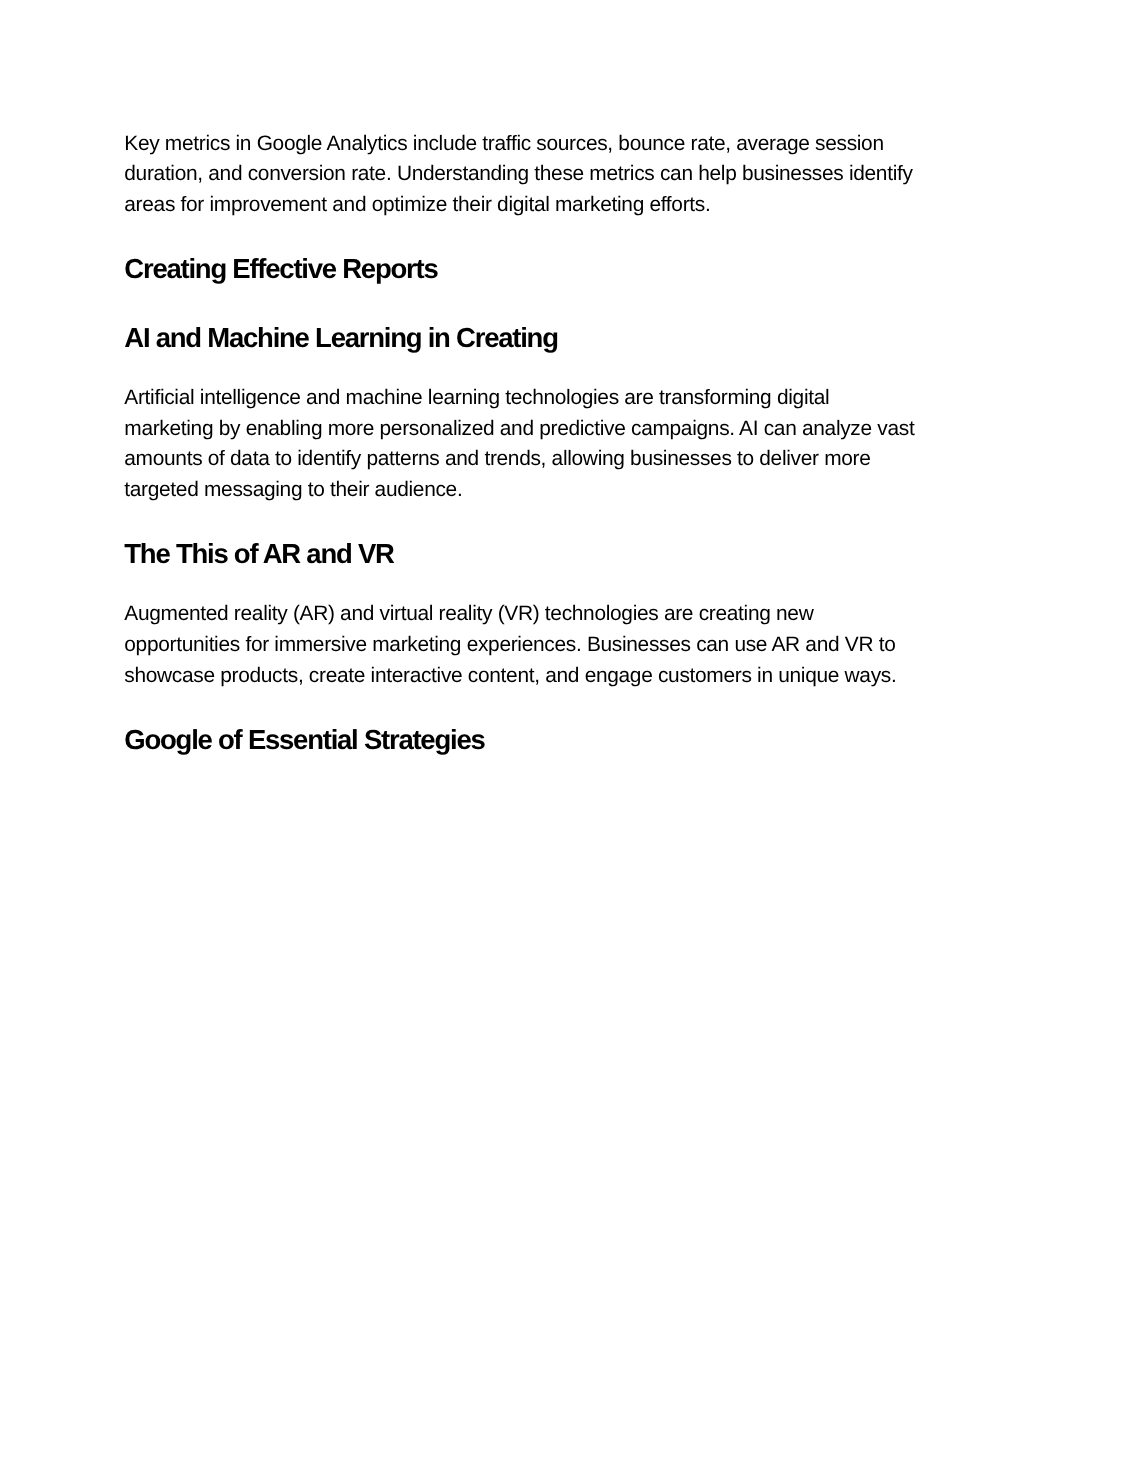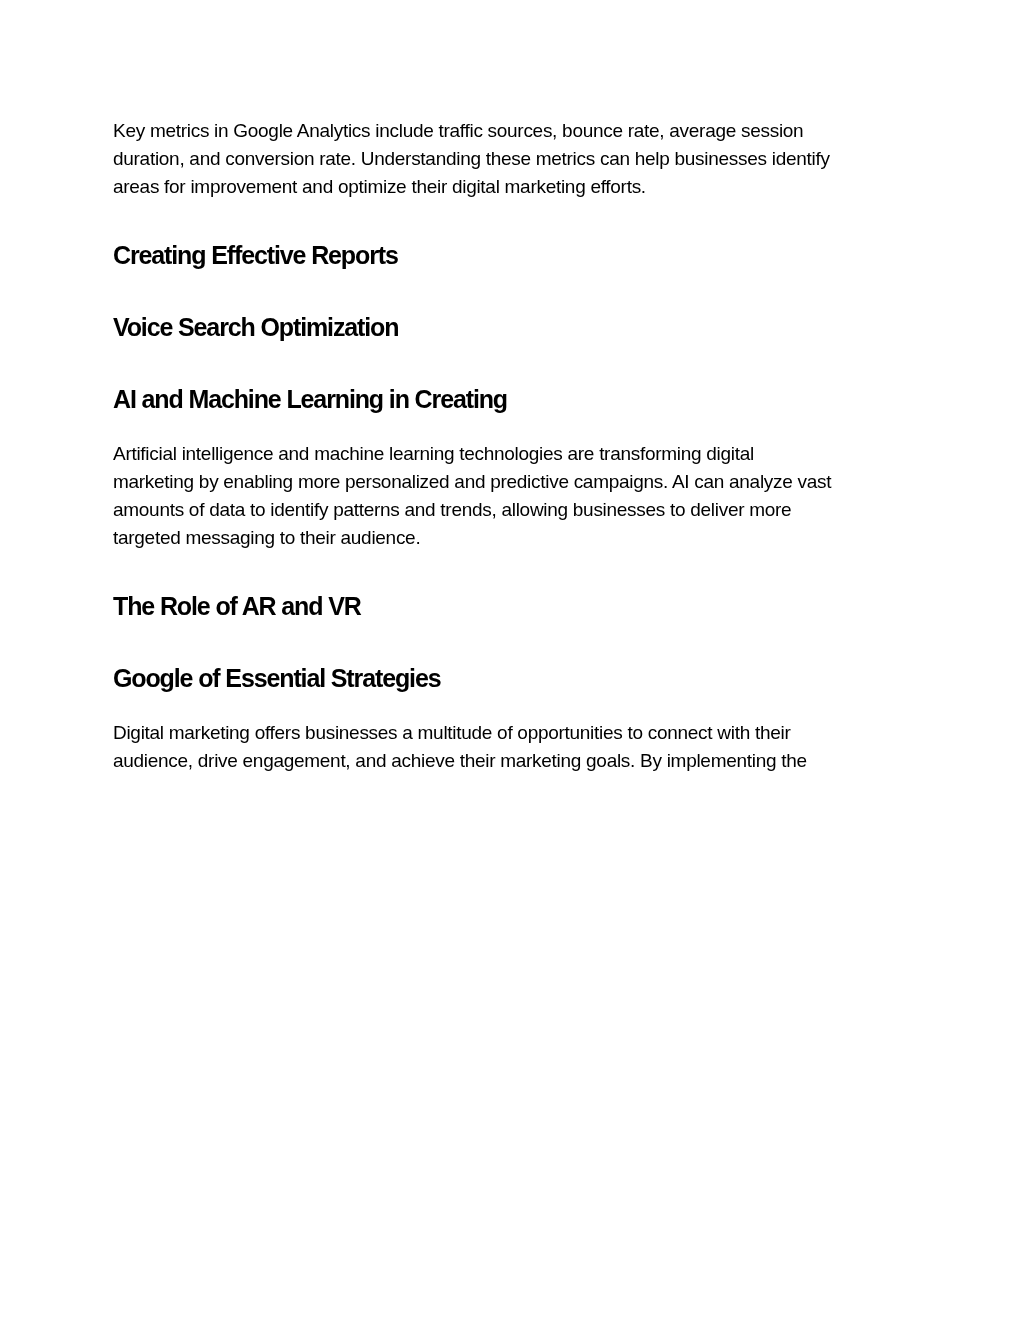--- a/index.html
+++ b/index.html
@@ -36,47 +36,47 @@
     letter-spacing: -0.045em;
     font-weight: 700;
     margin: 30px 0 30px 0;
     white-space: pre;
   }
   .hd3 {
     font-size: 25px;
     line-height: 36px;
     letter-spacing: -0.045em;
     font-weight: 700;
-    margin: 36px 0 23px 0;
+    margin: 26px 0 23px 0;
     white-space: pre;
   }
 </style>
 </head>
 <body>
 
 <div class="page">
   <p class="para">Key metrics in Google Analytics include traffic sources, bounce rate, average session
 duration, and conversion rate. Understanding these metrics can help businesses identify
 areas for improvement and optimize their digital marketing efforts.</p>
 
   <h3 class="hd3">Creating Effective Reports</h3>
 
 
 
-  <h3 class="hd3">Voice Search Optimization</h3>
 
 
   <h3 class="hd3">AI and Machine Learning in Creating</h3>
 
   <p class="para">Artificial intelligence and machine learning technologies are transforming digital
 marketing by enabling more personalized and predictive campaigns. AI can analyze vast
 amounts of data to identify patterns and trends, allowing businesses to deliver more
 targeted messaging to their audience.</p>
 
-  <h3 class="hd3">The Role of AR and VR</h3>
+  <h3 class="hd3">The This of AR and VR</h3>
 
+  <p class="para">Augmented reality (AR) and virtual reality (VR) technologies are creating new
+opportunities for immersive marketing experiences. Businesses can use AR and VR to
+showcase products, create interactive content, and engage customers in unique ways.</p>
 
 
   <h3 class="hd3">Google of Essential Strategies</h3>
 
-  <p class="para">Digital marketing offers businesses a multitude of opportunities to connect with their
-audience, drive engagement, and achieve their marketing goals. By implementing the</p>
 </div>
 
 </body></html>

